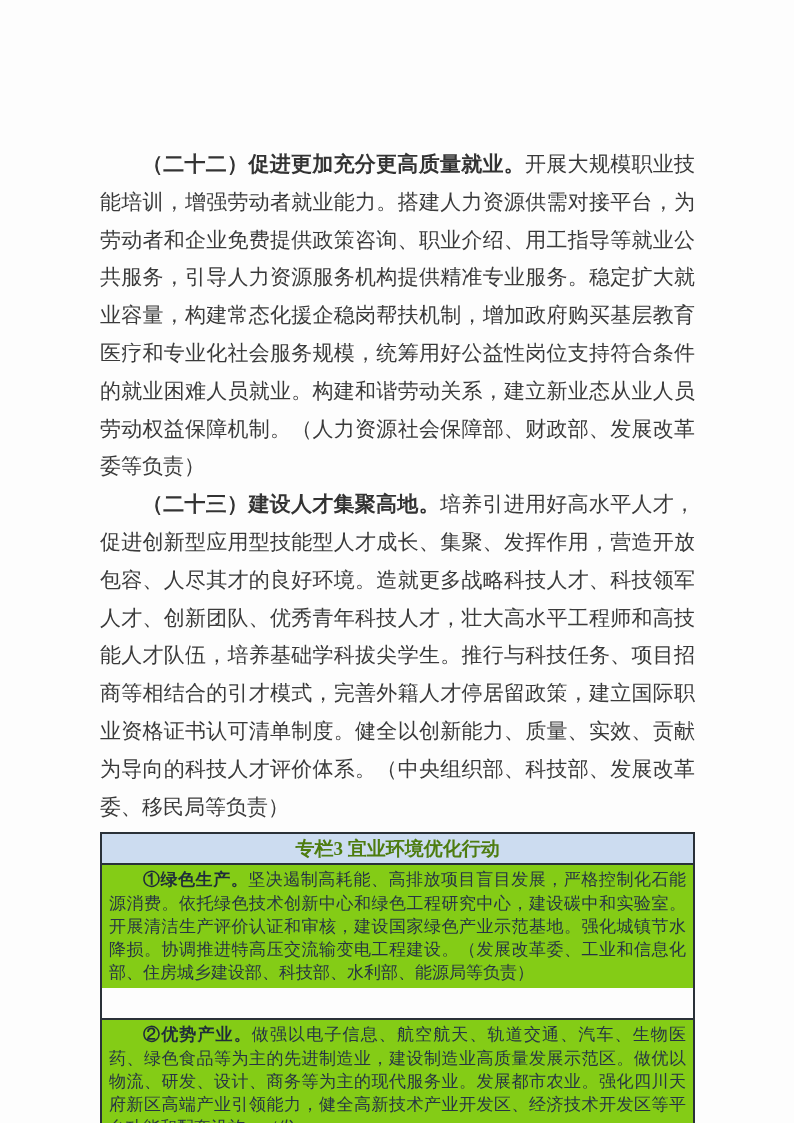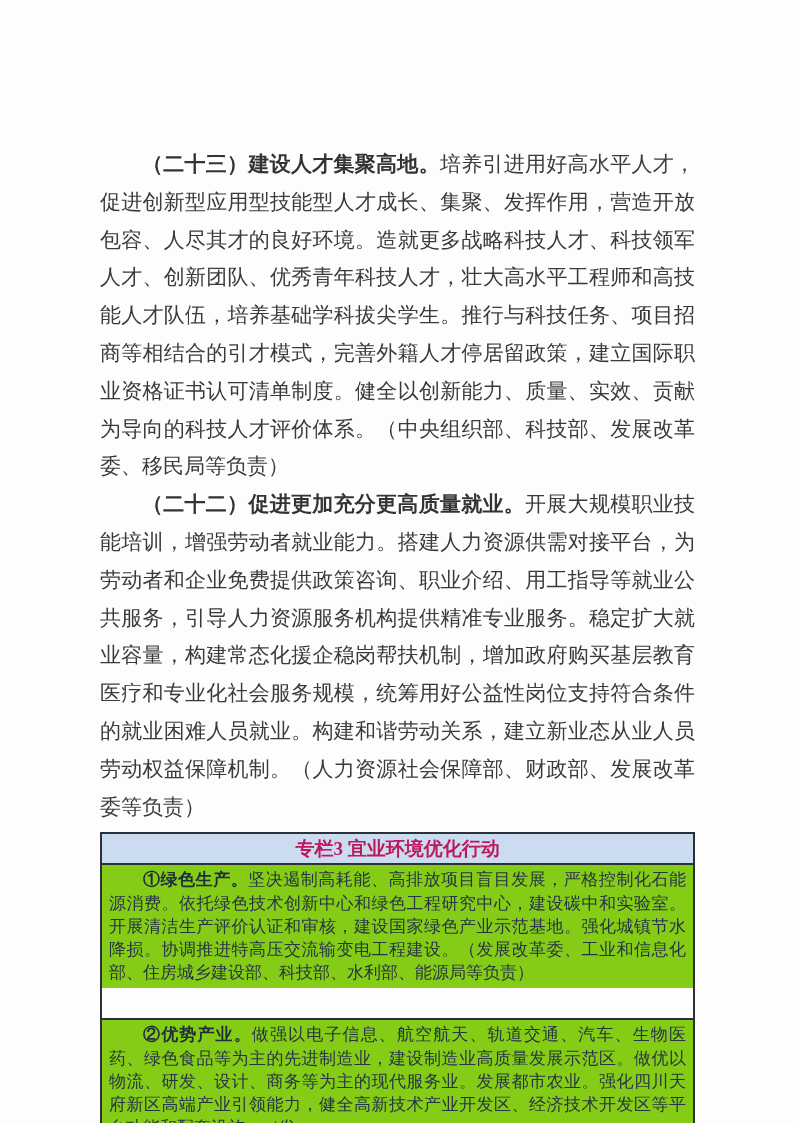--- a/index.html
+++ b/index.html
@@ -39,21 +39,21 @@
     border: 2px solid #2a3138;
     box-sizing: border-box;
   }
   .panel-header {
     background: #ccdcf0;
     border-bottom: 2px solid #2a3138;
     text-align: center;
     font-weight: bold;
     font-size: 19px;
     line-height: 29px;
-    color: #be185d;
+    color: #4d7c0f;
   }
   .panel-section {
     background: #84cc16;
     padding: 3px 7px 4px 7px;
   }
   .panel-section + .panel-section {
     border-top: 2px solid #2a3138;
     margin-top: 30px;
   }
   .panel-para {
@@ -67,23 +67,23 @@
   .panel-para .lead {
     color: #1f2c3a;
   }
 </style>
 </head>
 <body>
 
 <div class="page">
   <div class="content">
 
+    <p class="para"><span class="lead">（二十二）促进更加充分更高质量就业。</span><span>开展大规模职业技能培训，增强劳动者就业能力。搭建人力资源供需对接平台，为劳动者和企业免费提供政策咨询、职业介绍、用工指导等就业公共服务，引导人力资源服务机构提供精准专业服务。稳定扩大就业容量，构建常态化援企稳岗帮扶机制，增加政府购买基层教育医疗和专业化社会服务规模，统筹用好公益性岗位支持符合条件的就业困难人员就业。构建和谐劳动关系，建立新业态从业人员劳动权益保障机制。（人力资源社会保障部、财政部、发展改革委等负责）</span></p>
+
     <p class="para"><span class="lead">（二十三）建设人才集聚高地。</span><span>培养引进用好高水平人才，促进创新型应用型技能型人才成长、集聚、发挥作用，营造开放包容、人尽其才的良好环境。造就更多战略科技人才、科技领军人才、创新团队、优秀青年科技人才，壮大高水平工程师和高技能人才队伍，培养基础学科拔尖学生。推行与科技任务、项目招商等相结合的引才模式，完善外籍人才停居留政策，建立国际职业资格证书认可清单制度。健全以创新能力、质量、实效、贡献为导向的科技人才评价体系。（中央组织部、科技部、发展改革委、移民局等负责）</span></p>
-
-    <p class="para"><span class="lead">（二十二）促进更加充分更高质量就业。</span><span>开展大规模职业技能培训，增强劳动者就业能力。搭建人力资源供需对接平台，为劳动者和企业免费提供政策咨询、职业介绍、用工指导等就业公共服务，引导人力资源服务机构提供精准专业服务。稳定扩大就业容量，构建常态化援企稳岗帮扶机制，增加政府购买基层教育医疗和专业化社会服务规模，统筹用好公益性岗位支持符合条件的就业困难人员就业。构建和谐劳动关系，建立新业态从业人员劳动权益保障机制。（人力资源社会保障部、财政部、发展改革委等负责）</span></p>
 
     <div class="panel">
       <div class="panel-header">专栏3 宜业环境优化行动</div>
 
       <div class="panel-section">
         <p class="panel-para"><span class="lead">①绿色生产。</span><span>坚决遏制高耗能、高排放项目盲目发展，严格控制化石能源消费。依托绿色技术创新中心和绿色工程研究中心，建设碳中和实验室。开展清洁生产评价认证和审核，建设国家绿色产业示范基地。强化城镇节水降损。协调推进特高压交流输变电工程建设。（发展改革委、工业和信息化部、住房城乡建设部、科技部、水利部、能源局等负责）</span></p>
       </div>
 
       <div class="panel-section">
         <p class="panel-para"><span class="lead">②优势产业。</span><span>做强以电子信息、航空航天、轨道交通、汽车、生物医药、绿色食品等为主的先进制造业，建设制造业高质量发展示范区。做优以物流、研发、设计、商务等为主的现代服务业。发展都市农业。强化四川天府新区高端产业引领能力，健全高新技术产业开发区、经济技术开发区等平台功能和配套设施。（发</span></p>

